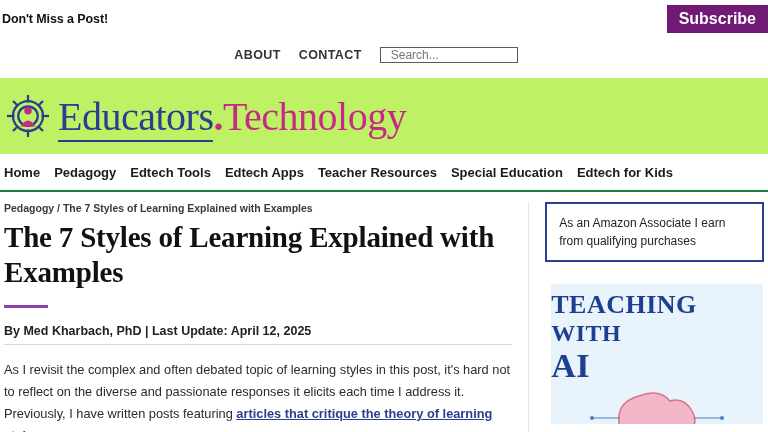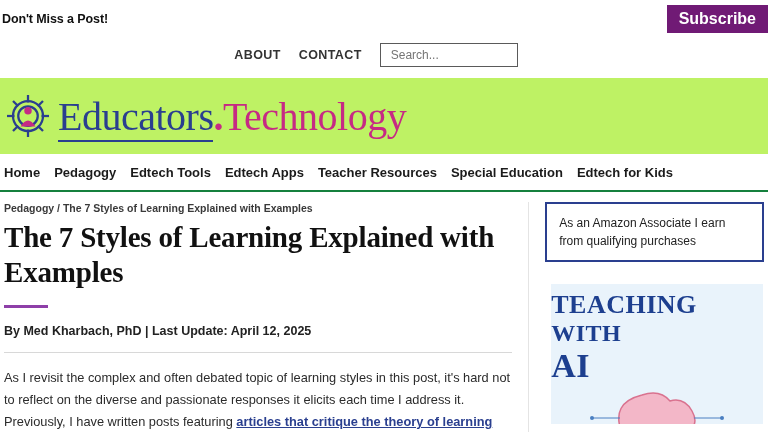--- a/index.html
+++ b/index.html
@@ -62,21 +62,21 @@
     letter-spacing: 0.4px;
     text-decoration: none;
     cursor: pointer;
   }
   .searchbox {
     display: flex;
     align-items: center;
     border: 1px solid #5a5a5a;
     background: #ffffff;
     width: 138px;
-    height: 24px;
+    height: 16px;
     padding: 0 6px 0 8px;
     box-sizing: border-box;
   }
   .searchbox input {
     border: none;
     outline: none;
     flex: 1;
     font-size: 12px;
     color: #555555;
     font-family: "Liberation Sans", sans-serif;
@@ -166,21 +166,21 @@
   .rule {
     width: 44px;
     height: 3px;
     background: #8e3fa8;
     margin: 0 0 16px 0;
   }
   .byline {
     font-size: 12.5px;
     font-weight: bold;
     color: #222222;
-    padding-bottom: 14px;
+    padding-bottom: 6px;
     border-bottom: 1px solid #d8d8d8;
     margin-bottom: 14px;
   }
   .para {
     font-size: 12.8px;
     line-height: 1.72;
     color: #2b2b2b;
     margin: 0;
   }
   .inline-link {

